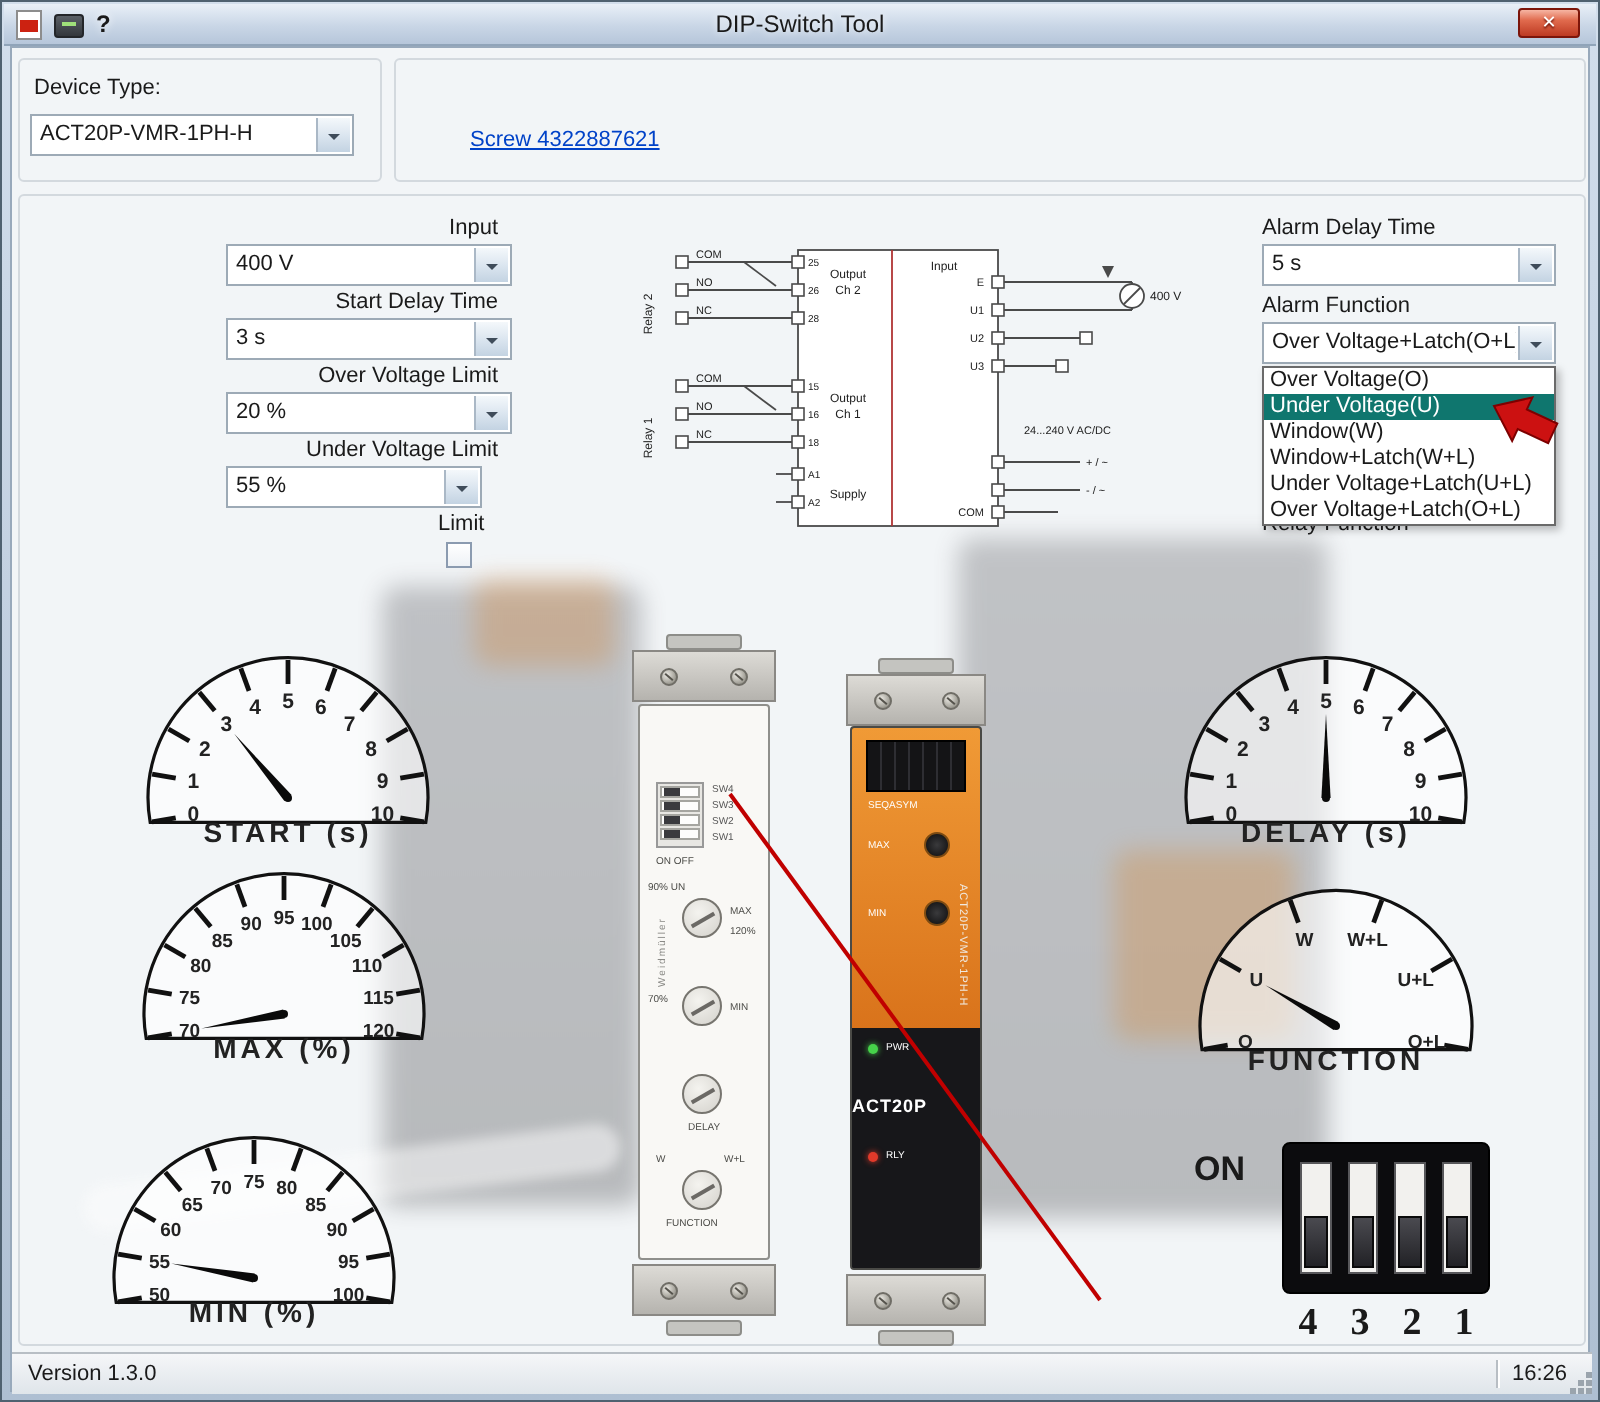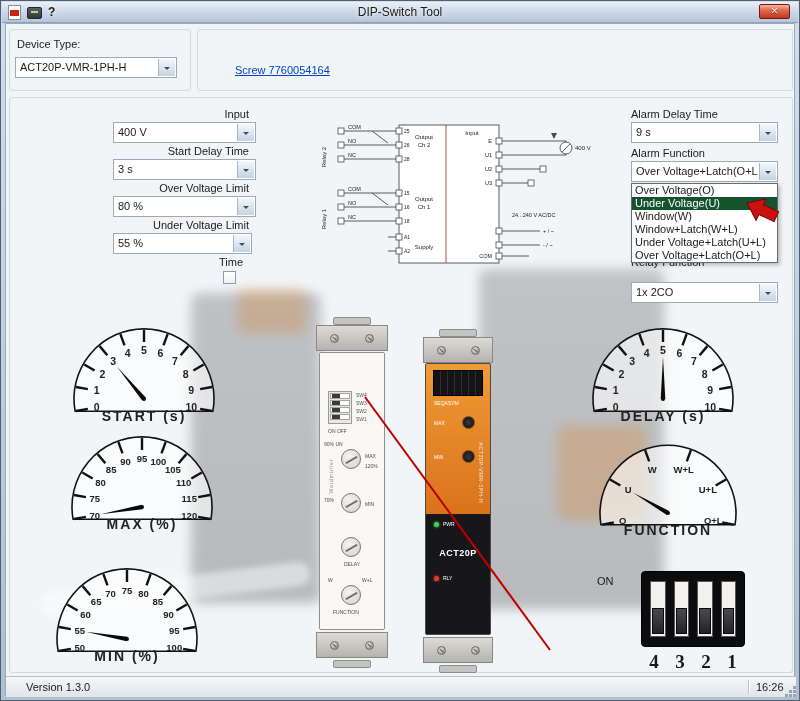--- a/index.html
+++ b/index.html
@@ -24,21 +24,21 @@
   .ra{text-align:right}
   .combo{position:absolute;height:21px;background:#fff;border:1px solid #9daab6;z-index:5}
   .cval{position:absolute;left:4px;top:0;right:19px;line-height:19px;white-space:nowrap;overflow:hidden}
   .cbtn{position:absolute;top:1px;right:1px;bottom:1px;width:17px;
     background:linear-gradient(#f4f8fb,#dce6f0 50%,#c3d3e2);border-left:1px solid #aab8c6}
   .cbtn::after{content:"";position:absolute;left:5px;top:8px;border:3.5px solid transparent;border-top-color:#3f4c5a}
   .checkbox{position:absolute;width:13px;height:13px;background:linear-gradient(#fff,#eef2f6);border:1px solid #8b9bb0;z-index:5}
   .link{color:#0042c8;text-decoration:underline;cursor:pointer}
   .ddl{position:absolute;background:#fff;border:1px solid #6a6a6a;z-index:30;box-shadow:2px 2px 4px rgba(0,0,0,.25)}
   .ddli{height:13px;line-height:13px;padding-left:3px;white-space:nowrap;overflow:hidden}
-  .ddli.hl{background:#14532d;color:#fff}
+  .ddli.hl{background:#0f766e;color:#fff}
   .photo{position:absolute;inset:0;z-index:1;pointer-events:none}
   .blob{position:absolute;filter:blur(6px);opacity:.28;border-radius:8px}
   .cable{opacity:.5;filter:blur(3px);border-radius:12px}
   .gauge{position:absolute;z-index:6}
   .wmod,.omod{position:absolute;z-index:7}
   .wmod{left:308px;top:316px;width:86px;height:352px}
   .omod{left:416px;top:328px;width:82px;height:344px}
   .mtab{position:absolute;left:24px;width:38px;height:8px;background:#c4c4c0;border:1px solid #8d8d89;border-radius:2px}
   .termblk{position:absolute;left:7px;width:72px;height:26px;background:linear-gradient(#dddbd6,#b5b3ae);
     border:1px solid #8a8884;display:flex;align-items:center;justify-content:space-around}
@@ -57,24 +57,24 @@
   .obody{position:absolute;left:8px;width:66px;border:1px solid #4a4a46;border-radius:2px;overflow:hidden;background:#1a1a1d}
   .o-top{position:absolute;left:0;right:0;top:0;height:150px;background:linear-gradient(180deg,#f09a36,#d9731b)}
   .o-window{position:absolute;left:7px;top:6px;width:50px;height:26px;background:#141416;border:1px solid #000;
     background-image:repeating-linear-gradient(90deg,#141416 0 6px,#2e2e33 6px 7px)}
   .o-mark{position:absolute;font-size:5px;color:#fff;white-space:nowrap}
   .o-hole{position:absolute;width:13px;height:13px;border-radius:50%;background:radial-gradient(#3a3a3c,#0c0c0d);border:1px solid #7d4b12}
   .o-black{position:absolute;left:0;right:0;top:150px;bottom:0;background:#17171a}
   .led{position:absolute;width:5px;height:5px;border-radius:50%}
   .led.green{background:#46d24a;box-shadow:0 0 3px #46d24a}
   .led.red{background:#e03a2a;box-shadow:0 0 3px #e03a2a}
-  .o-name{position:absolute;left:0;right:0;top:34px;text-align:center;color:#fff;font-weight:bold;font-size:9px;letter-spacing:.5px}
+  .o-name{position:absolute;left:0;right:0;top:34px;text-align:left;color:#fff;font-weight:bold;font-size:9px;letter-spacing:.5px}
   .o-side{position:absolute;right:-36px;top:120px;transform:rotate(90deg);font-size:5.5px;color:#efe9e1;letter-spacing:.5px;width:90px}
   .dipbox{position:absolute;left:596px;top:566px;width:160px;height:110px;z-index:7}
-  .dip-on{position:absolute;left:0;top:8px;font-size:11px;font-weight:normal}
+  .dip-on{position:absolute;left:0;top:8px;font-size:17px;font-weight:bold}
   .dip-panel{position:absolute;left:44px;top:4px;width:104px;height:76px;background:#0c0c0e;border:1px solid #000;border-radius:4px;
     display:flex;gap:8px;padding:9px 8px}
   .dip-slot{width:16px;background:#f2f1ee;border:1px solid #57575a;position:relative}
   .dip-handle{position:absolute;left:1px;right:1px;bottom:2px;height:26px;background:linear-gradient(#4a4a50,#222226);border:1px solid #0a0a0a}
   .dip-nums{position:absolute;left:44px;top:84px;width:104px;display:flex}
   .dip-nums span{flex:1;text-align:center;font-size:19px;font-weight:bold;font-family:"Liberation Serif",serif}
   .statusbar{position:absolute;left:5px;top:675px;width:790px;height:21px;
     background:linear-gradient(#f5f6f8,#dfe5ea);border-top:1px solid #b8bec4;z-index:8}
   .sb-sep{position:absolute;left:742px;top:3px;bottom:3px;width:1px;background:#b8bec4;box-shadow:1px 0 0 #fff}
   .grip{position:absolute;right:4px;bottom:4px;width:3px;height:3px;background:#9aa4ad;box-shadow:-4px 4px 0 #9aa4ad,0 4px 0 #9aa4ad,4px 4px 0 #9aa4ad,4px 0 0 #9aa4ad,4px -4px 0 #9aa4ad}
@@ -112,68 +112,64 @@
     <div class="blob" style="left:556px;top:424px;width:90px;height:95px;background:#dd7f1f"></div>
     <div class="blob cable" style="left:40px;top:576px;width:270px;height:24px;background:#fdfdfd;transform:rotate(-7deg)"></div>
   </div>
 
   <div class="lbl" style="left:16px;top:37px">Device Type:</div>
   <div class="combo" style="left:14px;top:56px;width:162px">
     <span class="cval">ACT20P-VMR-1PH-H</span>
     <span class="cbtn"></span>
   </div>
 
-  <div class="lbl link" style="left:234px;top:63px">Screw 7760054164</div>
+  <div class="lbl link" style="left:234px;top:63px">Screw 4322887621</div>
 
   <div class="lbl ra" style="left:100px;top:107px;width:148px">Input</div>
   <div class="combo" style="left:112px;top:121px;width:143px">
     <span class="cval">400 V</span>
       <span class="cbtn"></span>
   </div>
   <div class="lbl ra" style="left:100px;top:144px;width:148px">Start Delay Time</div>
   <div class="combo" style="left:112px;top:158px;width:143px">
     <span class="cval">3 s</span>
       <span class="cbtn"></span>
   </div>
   <div class="lbl ra" style="left:100px;top:181px;width:148px">Over Voltage Limit</div>
   <div class="combo" style="left:112px;top:195px;width:143px">
-    <span class="cval">80 %</span>
+    <span class="cval">20 %</span>
       <span class="cbtn"></span>
   </div>
   <div class="lbl ra" style="left:100px;top:218px;width:148px">Under Voltage Limit</div>
-  <div class="combo" style="left:112px;top:232px;width:139px">
+  <div class="combo" style="left:112px;top:232px;width:128px">
     <span class="cval">55 %</span>
       <span class="cbtn"></span>
   </div>
-  <div class="lbl" style="left:218px;top:255px">Time</div>
+  <div class="lbl" style="left:218px;top:255px">Limit</div>
   <div class="checkbox" style="left:222px;top:270px"></div>
 
   <div class="lbl" style="left:630px;top:107px">Alarm Delay Time</div>
   <div class="combo" style="left:630px;top:121px;width:147px">
-    <span class="cval">9 s</span>
+    <span class="cval">5 s</span>
       <span class="cbtn"></span>
   </div>
   <div class="lbl" style="left:630px;top:146px">Alarm Function</div>
   <div class="combo" style="left:630px;top:160px;width:147px">
     <span class="cval">Over Voltage+Latch(O+L)</span>
       <span class="cbtn"></span>
   </div>
   <div class="ddl" style="left:630px;top:182px;width:147px">
     <div class="ddli">Over Voltage(O)</div>
     <div class="ddli hl">Under Voltage(U)</div>
     <div class="ddli">Window(W)</div>
     <div class="ddli">Window+Latch(W+L)</div>
     <div class="ddli">Under Voltage+Latch(U+L)</div>
     <div class="ddli">Over Voltage+Latch(O+L)</div>
   </div>
   <div class="lbl" style="left:630px;top:255px">Relay Function</div>
-  <div class="combo" style="left:630px;top:281px;width:147px">
-    <span class="cval">1x 2CO</span>
-      <span class="cbtn"></span>
-  </div>
 
   <svg class="diagram" width="282" height="172" viewBox="0 0 282 172">
     <g stroke="#4a4a4a" stroke-width="0.9" fill="none">
       <line x1="30" y1="18" x2="85" y2="18"></line>
         <line x1="30" y1="32" x2="85" y2="32"></line>
         <line x1="30" y1="46" x2="85" y2="46"></line>
       <line x1="58" y1="18" x2="74" y2="30"></line>
       <line x1="30" y1="80" x2="85" y2="80"></line>
         <line x1="30" y1="94" x2="85" y2="94"></line>
         <line x1="30" y1="108" x2="85" y2="108"></line>
@@ -479,21 +475,21 @@
     </div>
     <div class="dip-nums">
       <span>4</span>
       <span>3</span>
       <span>2</span>
       <span>1</span>
     </div>
   </div>
 
   <div class="statusbar">
-    <div class="lbl" style="left:20px;top:4px">Version 1.3.0</div>
+    <div class="lbl" style="left:8px;top:4px">Version 1.3.0</div>
     <div class="sb-sep"></div>
     <div class="lbl" style="left:750px;top:4px">16:26</div>
     <div class="grip"></div>
   </div>
 
   <svg class="overlay" width="800" height="701" viewBox="0 0 800 701">
     <line x1="364" y1="396" x2="549" y2="649" stroke="#c00000" stroke-width="2"></line>
     <g transform="translate(746,202) rotate(25)">
       <polygon points="0,0 15.6,-12 15.6,-5.4 32.4,-5.4 32.4,5.4 15.6,5.4 15.6,12" fill="#cc1111" stroke="#7d0000" stroke-width="1"></polygon>
     </g>

